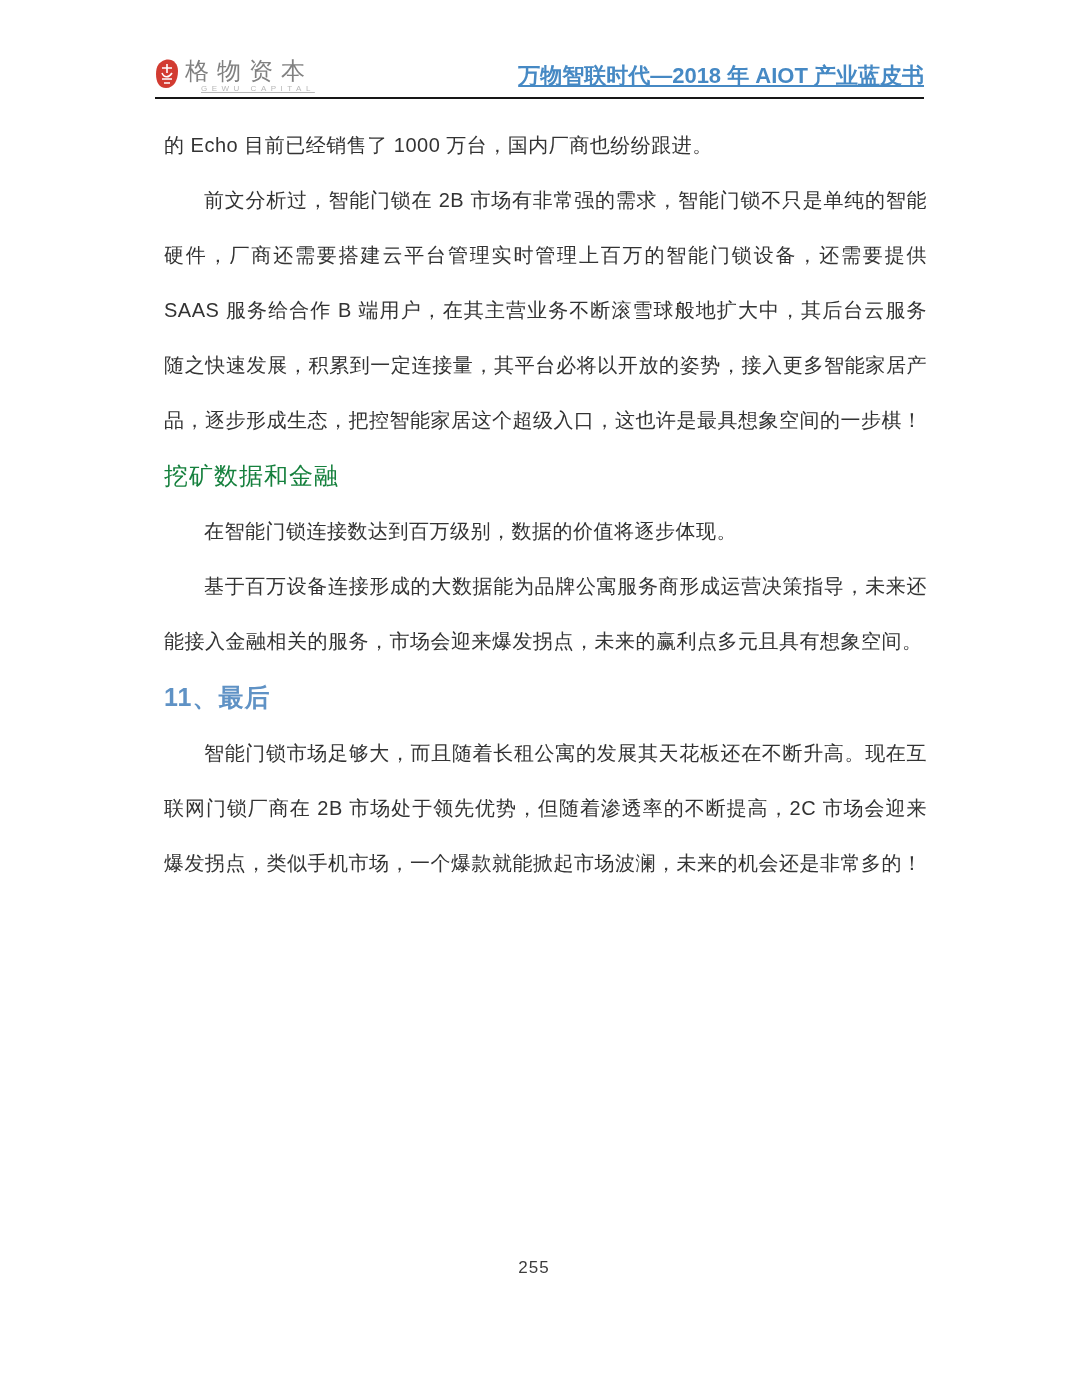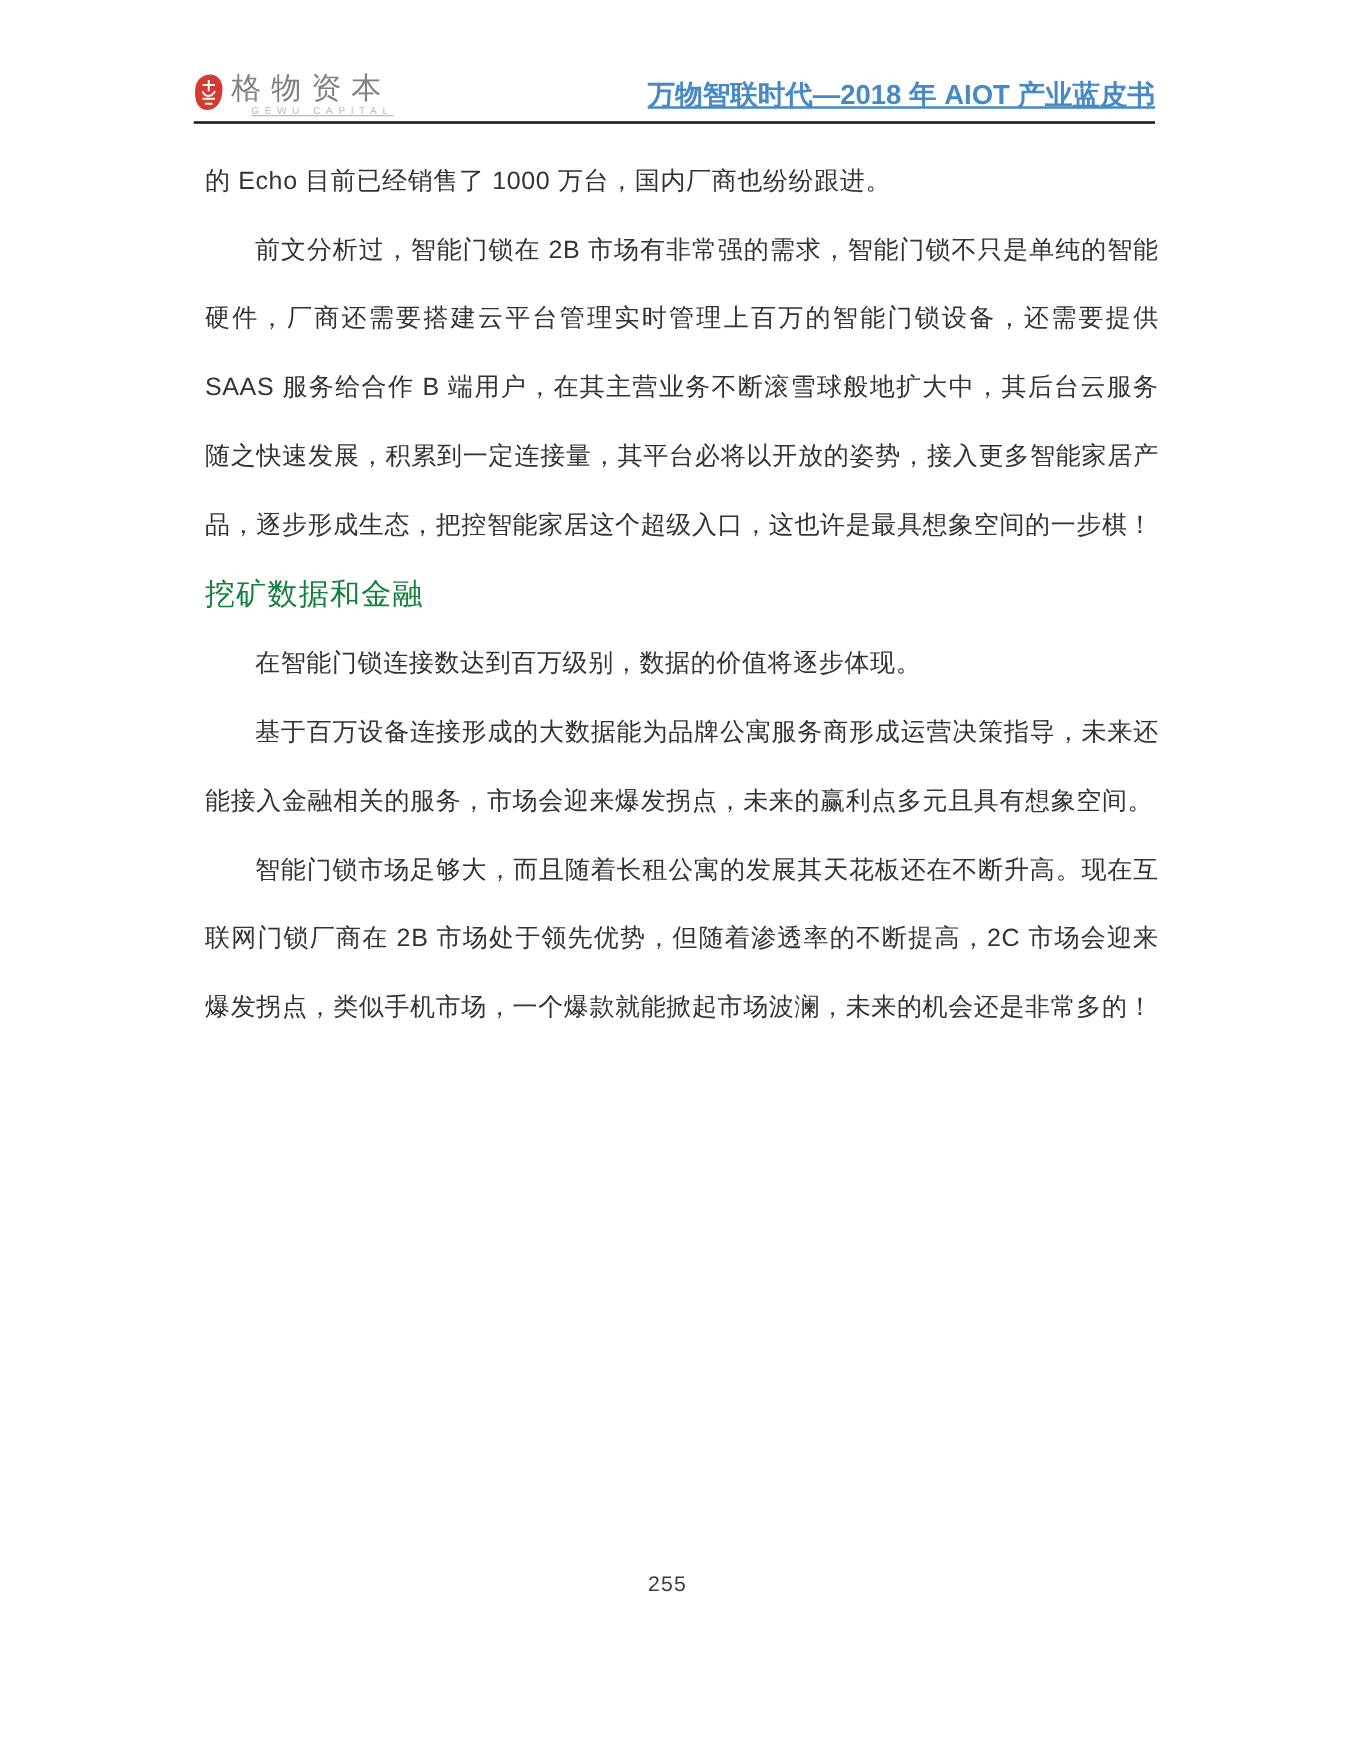--- a/index.html
+++ b/index.html
@@ -139,20 +139,21 @@
     </div>
     <div class="header-rule"></div>
   </div>
 
   <div class="content">
     <p class="para">的 Echo 目前已经销售了 1000 万台，国内厂商也纷纷跟进。</p>
     <p class="para indent">前文分析过，智能门锁在 2B 市场有非常强的需求，智能门锁不只是单纯的智能硬件，厂商还需要搭建云平台管理实时管理上百万的智能门锁设备，还需要提供 SAAS 服务给合作 B 端用户，在其主营业务不断滚雪球般地扩大中，其后台云服务随之快速发展，积累到一定连接量，其平台必将以开放的姿势，接入更多智能家居产品，逐步形成生态，把控智能家居这个超级入口，这也许是最具想象空间的一步棋！</p>
     <h2 class="h-sub">挖矿数据和金融</h2>
     <p class="para indent">在智能门锁连接数达到百万级别，数据的价值将逐步体现。</p>
     <p class="para indent">基于百万设备连接形成的大数据能为品牌公寓服务商形成运营决策指导，未来还能接入金融相关的服务，市场会迎来爆发拐点，未来的赢利点多元且具有想象空间。</p>
+    <h1 class="h-main">11、最后</h1>
     <p class="para indent">智能门锁市场足够大，而且随着长租公寓的发展其天花板还在不断升高。现在互联网门锁厂商在 2B 市场处于领先优势，但随着渗透率的不断提高，2C 市场会迎来爆发拐点，类似手机市场，一个爆款就能掀起市场波澜，未来的机会还是非常多的！</p>
   </div>
 
   <div class="footer">
     <span class="page-number">255</span>
   </div>
 
 </div>
 
 </body></html>

